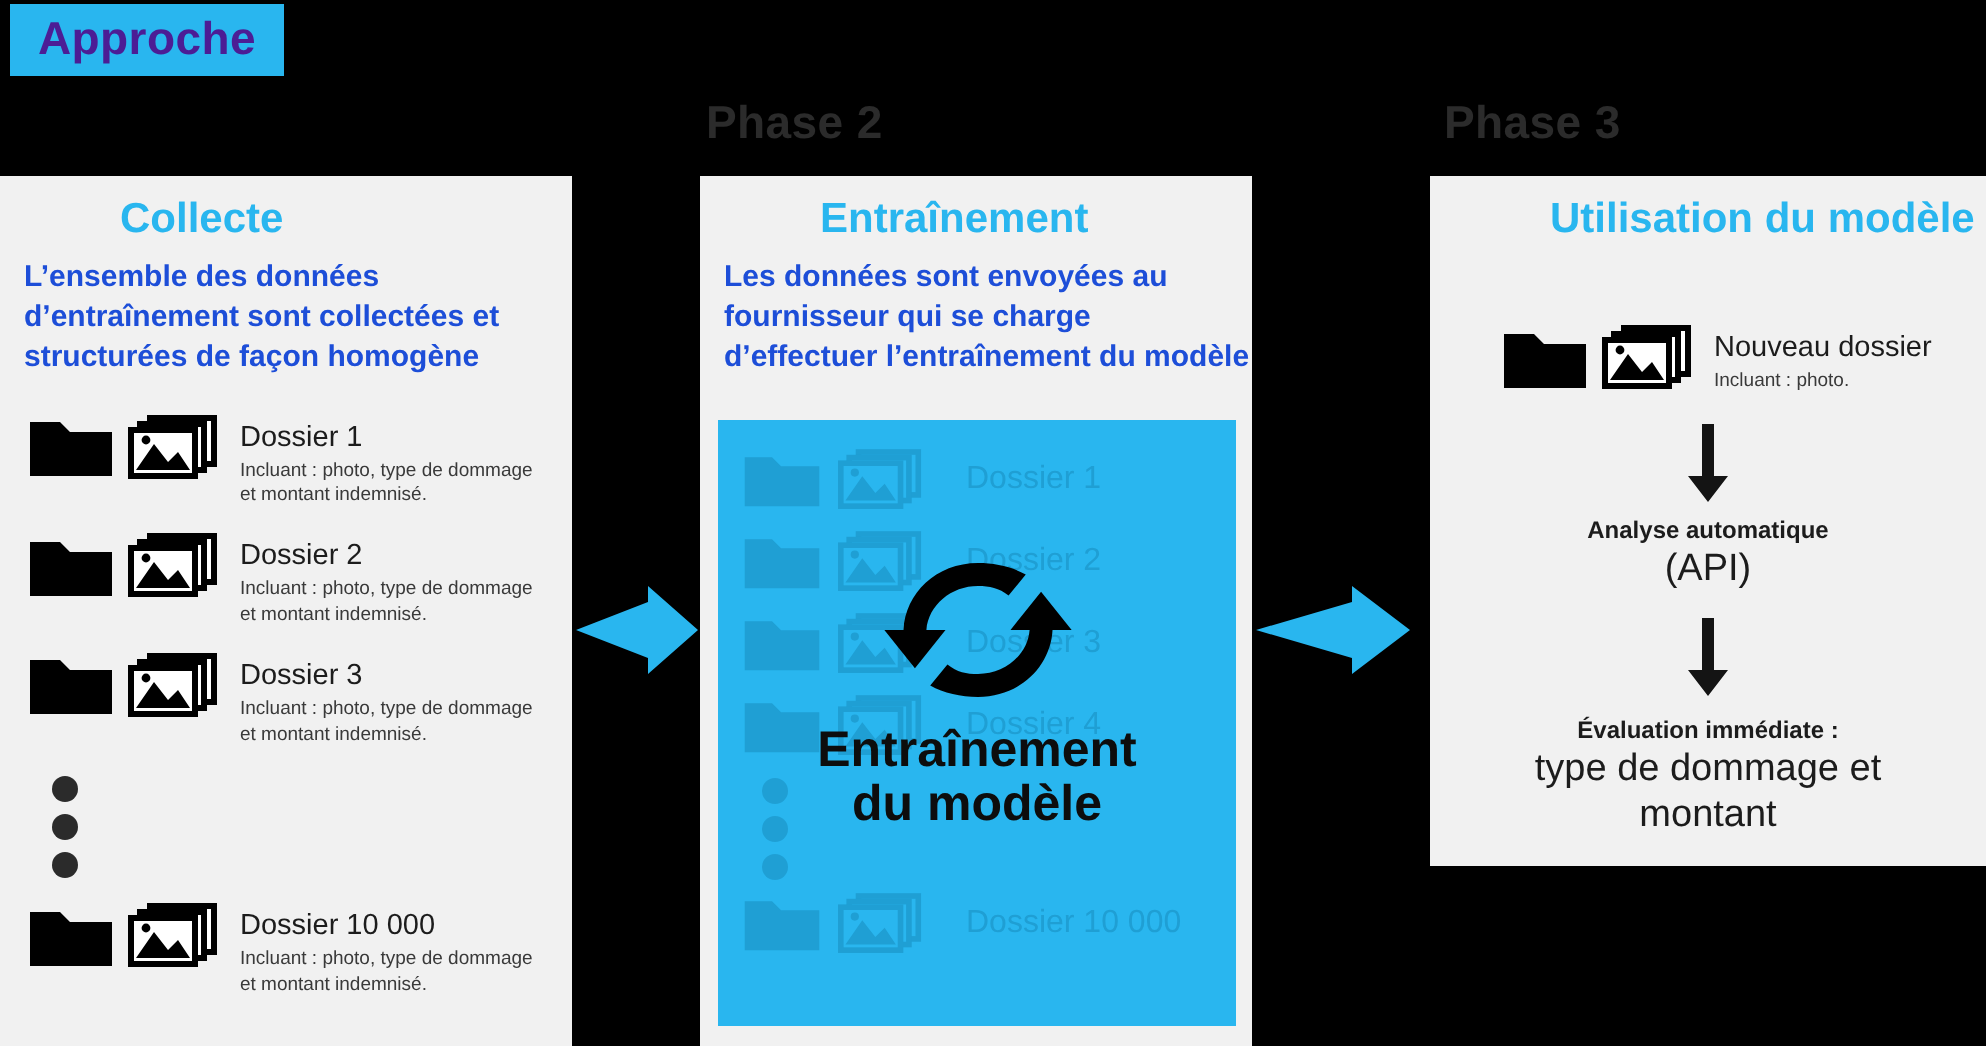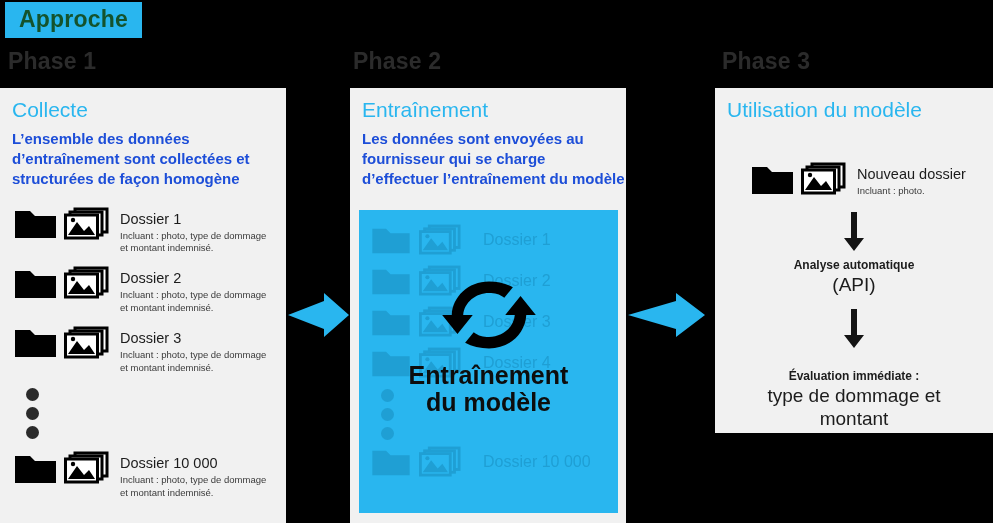--- a/index.html
+++ b/index.html
@@ -7,21 +7,21 @@
     width: 993px; height: 523px;
     background: #000000;
     font-family: "Liberation Sans", sans-serif;
     overflow: hidden;
   }
   .stage { position: relative; width: 993px; height: 523px; background: #000; }
 
   
   .badge {
     position: absolute; left: 5px; top: 2px;
-    background: #29b6ef; color: #14532d;
+    background: #29b6ef; color: #4c1d95;
     font-size: 23px; font-weight: bold;
     padding: 5px 14px 7px 14px;
     letter-spacing: 0.2px;
     line-height: 1.05;
   }
 
   
   .phase-label {
     position: absolute; top: 48px;
     color: #2b2b2b; font-size: 23px; font-weight: bold;
@@ -35,23 +35,24 @@
   .panel {
     position: absolute; top: 88px;
     background: #f1f1f1;
     overflow: hidden;
   }
   .panel-1 { left: 0px;   width: 286px; height: 435px; }
   .panel-2 { left: 350px; width: 276px; height: 435px; }
   .panel-3 { left: 715px; width: 278px; height: 345px; }
 
   .panel-title {
-    color: #29b6ef; font-weight: normal; font-size: 21px;
+    color: #29b6ef; font-weight: bold; font-size: 21px;
     padding: 10px 12px 0 12px; line-height: 1.15;
     white-space: nowrap;
+    margin-left: 48px;
   }
   .panel-desc {
     color: #1d4ed8; font-weight: bold; font-size: 15px;
     padding: 7px 0 0 12px; line-height: 1.32;
   }
 
   
   .folder-row {
     display: flex; align-items: flex-start;
     padding-left: 14px; gap: 11px;
@@ -112,21 +113,20 @@
   .flow-bold { font-size: 12px; font-weight: bold; text-align: center; }
   .flow-norm { font-size: 19px; font-weight: normal; }
 </style>
 </head>
 <body>
 
 <div class="stage">
 
   <div class="badge">Approche</div>
 
-  <div class="phase-label phase-1">Phase 1</div>
   <div class="phase-label phase-2">Phase 2</div>
   <div class="phase-label phase-3">Phase 3</div>
 
   <div class="panel panel-1">
     <div class="panel-title">Collecte</div>
     <div class="panel-desc">L’ensemble des données d’entraînement sont collectées et structurées de façon homogène</div>
 
     <div style="margin-top:18px;">
 
       <div class="folder-row" style="margin-bottom:11px;">
@@ -354,19 +354,19 @@
       <div class="flow-bold">Analyse automatique</div>
       <div class="flow-norm">(API)</div>
     </div>
 
     <div class="down-arrow" style="margin-top:12px;">
       <svg width="22" height="40" viewBox="0 0 22 40">
         <path d="M8 0 H14 V26 H21 L11 39 L1 26 H8 Z" fill="#141414"></path>
       </svg>
     </div>
 
-    <div class="flow-text" style="margin-top:20px;">
+    <div class="flow-text" style="margin-top:9px;">
       <div class="flow-bold">Évaluation immédiate :</div>
       <div class="flow-norm" style="max-width:180px;margin:0 auto;">type de dommage et montant</div>
     </div>
   </div>
 
 </div>
 
 </body></html>

